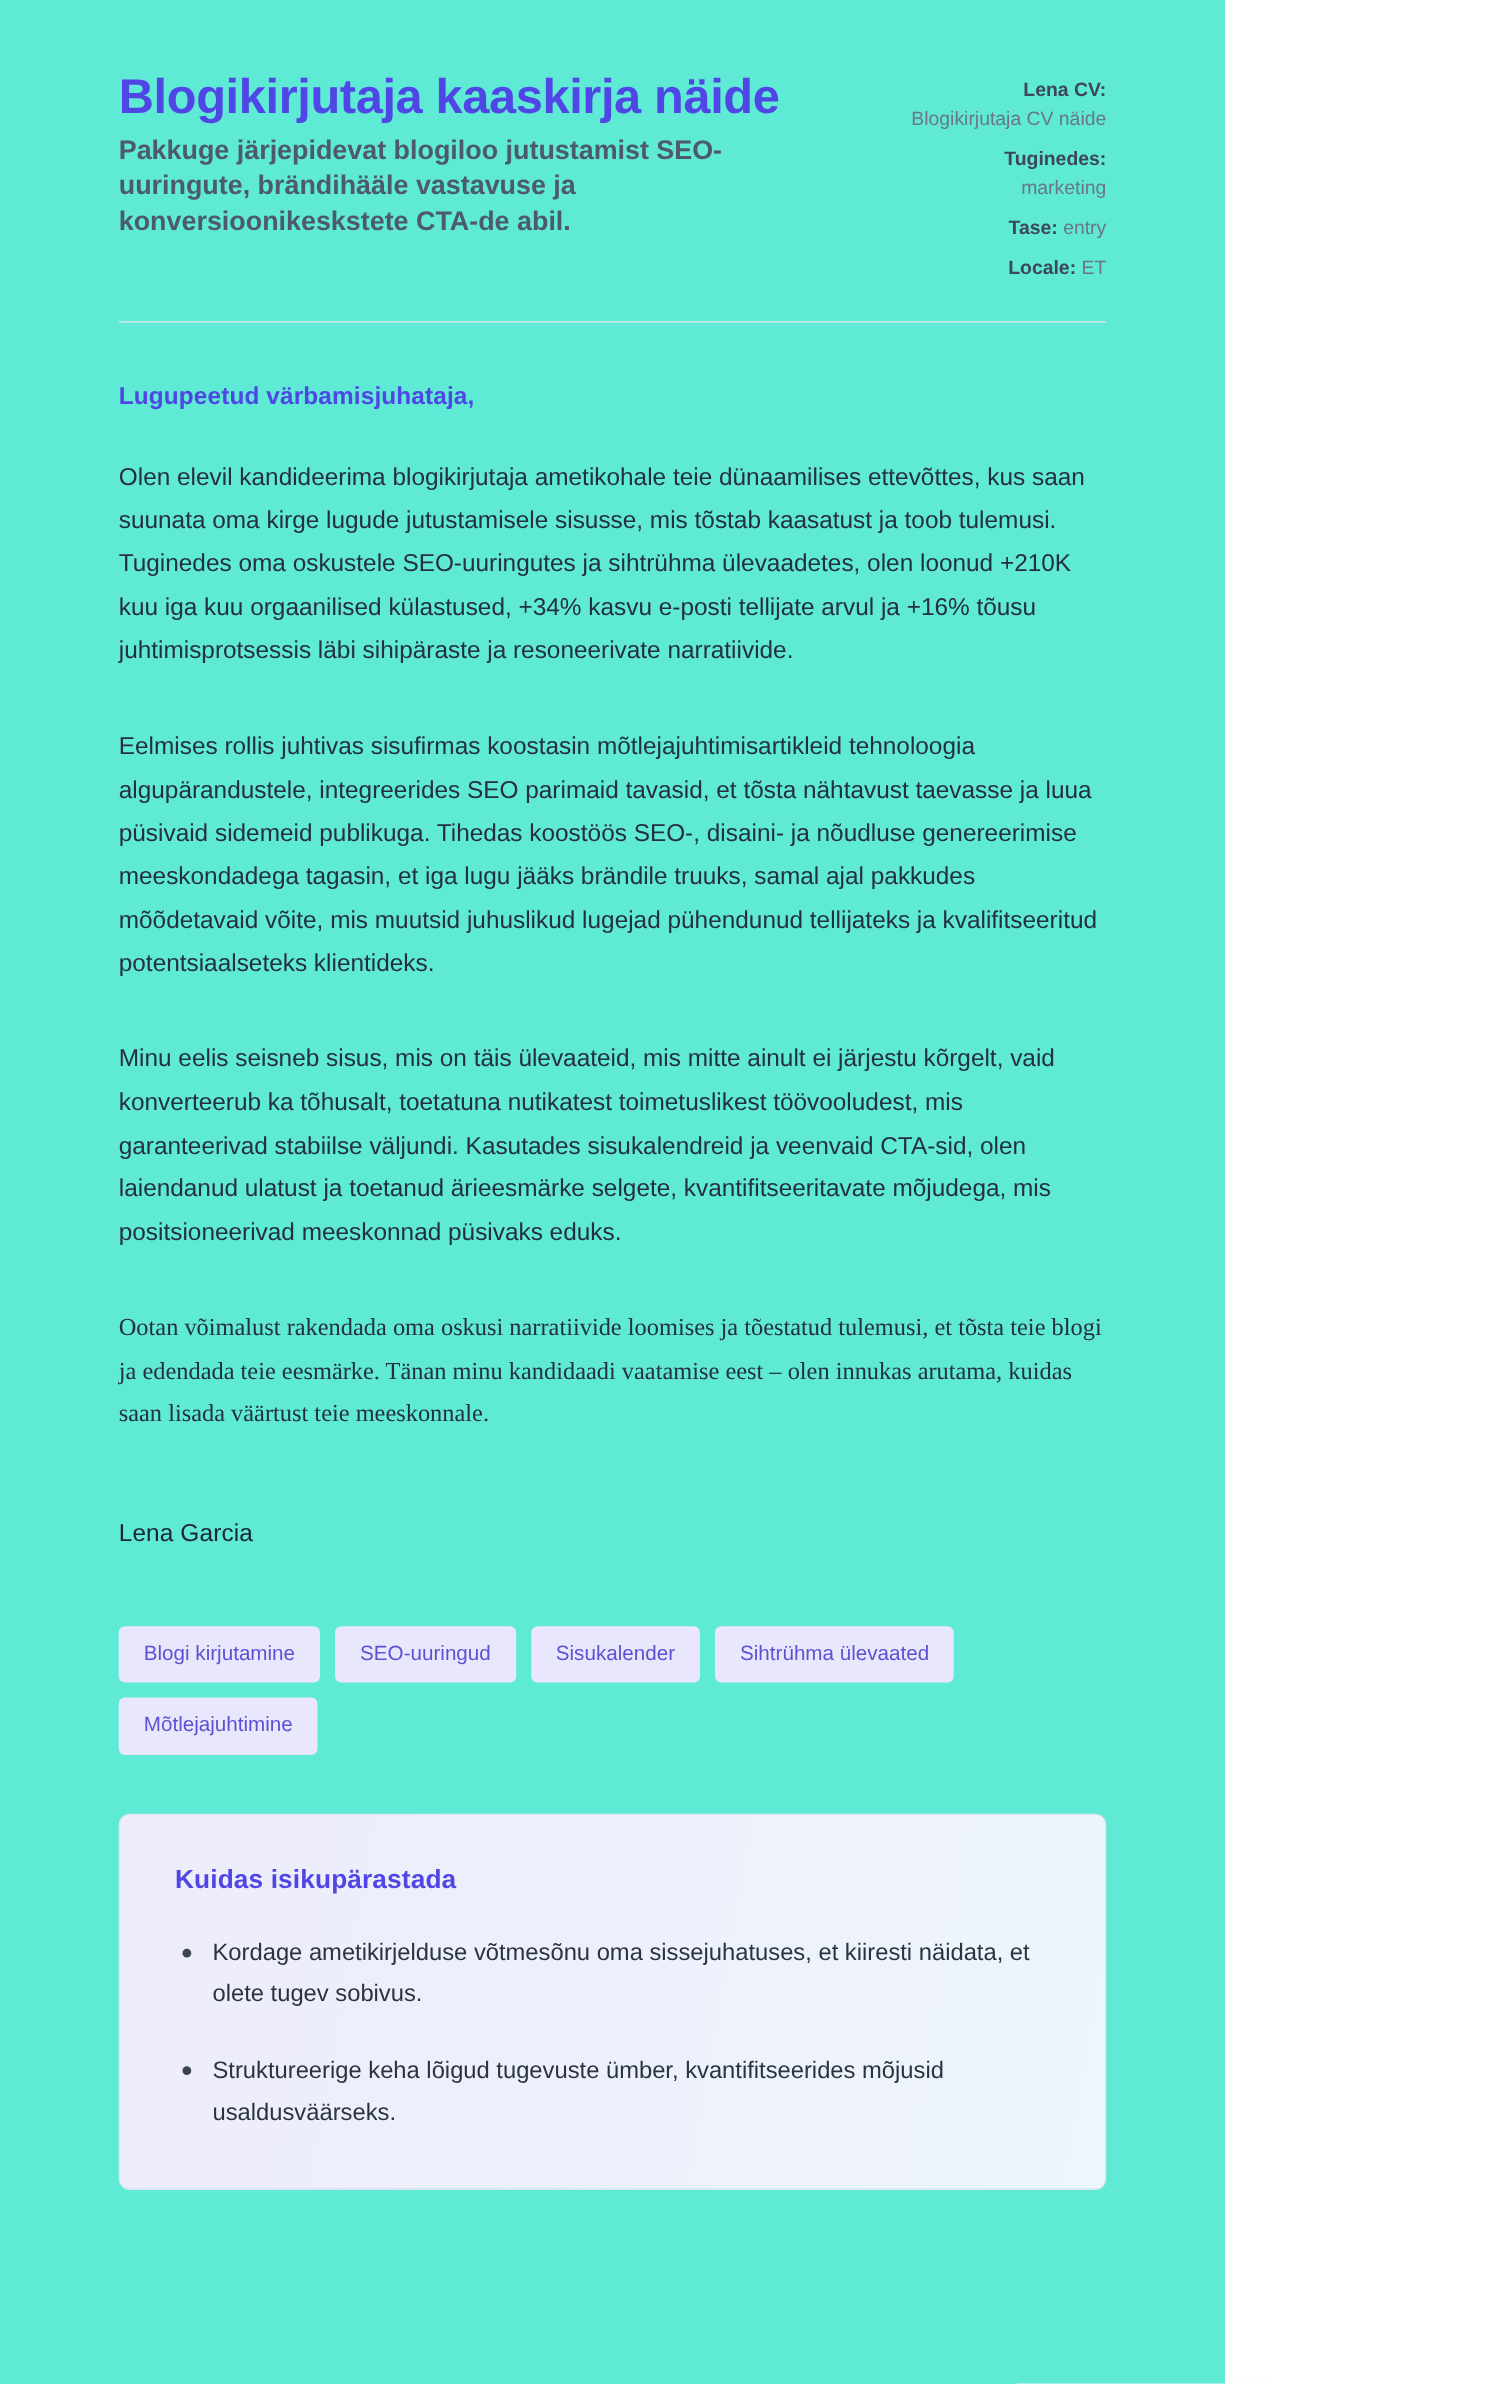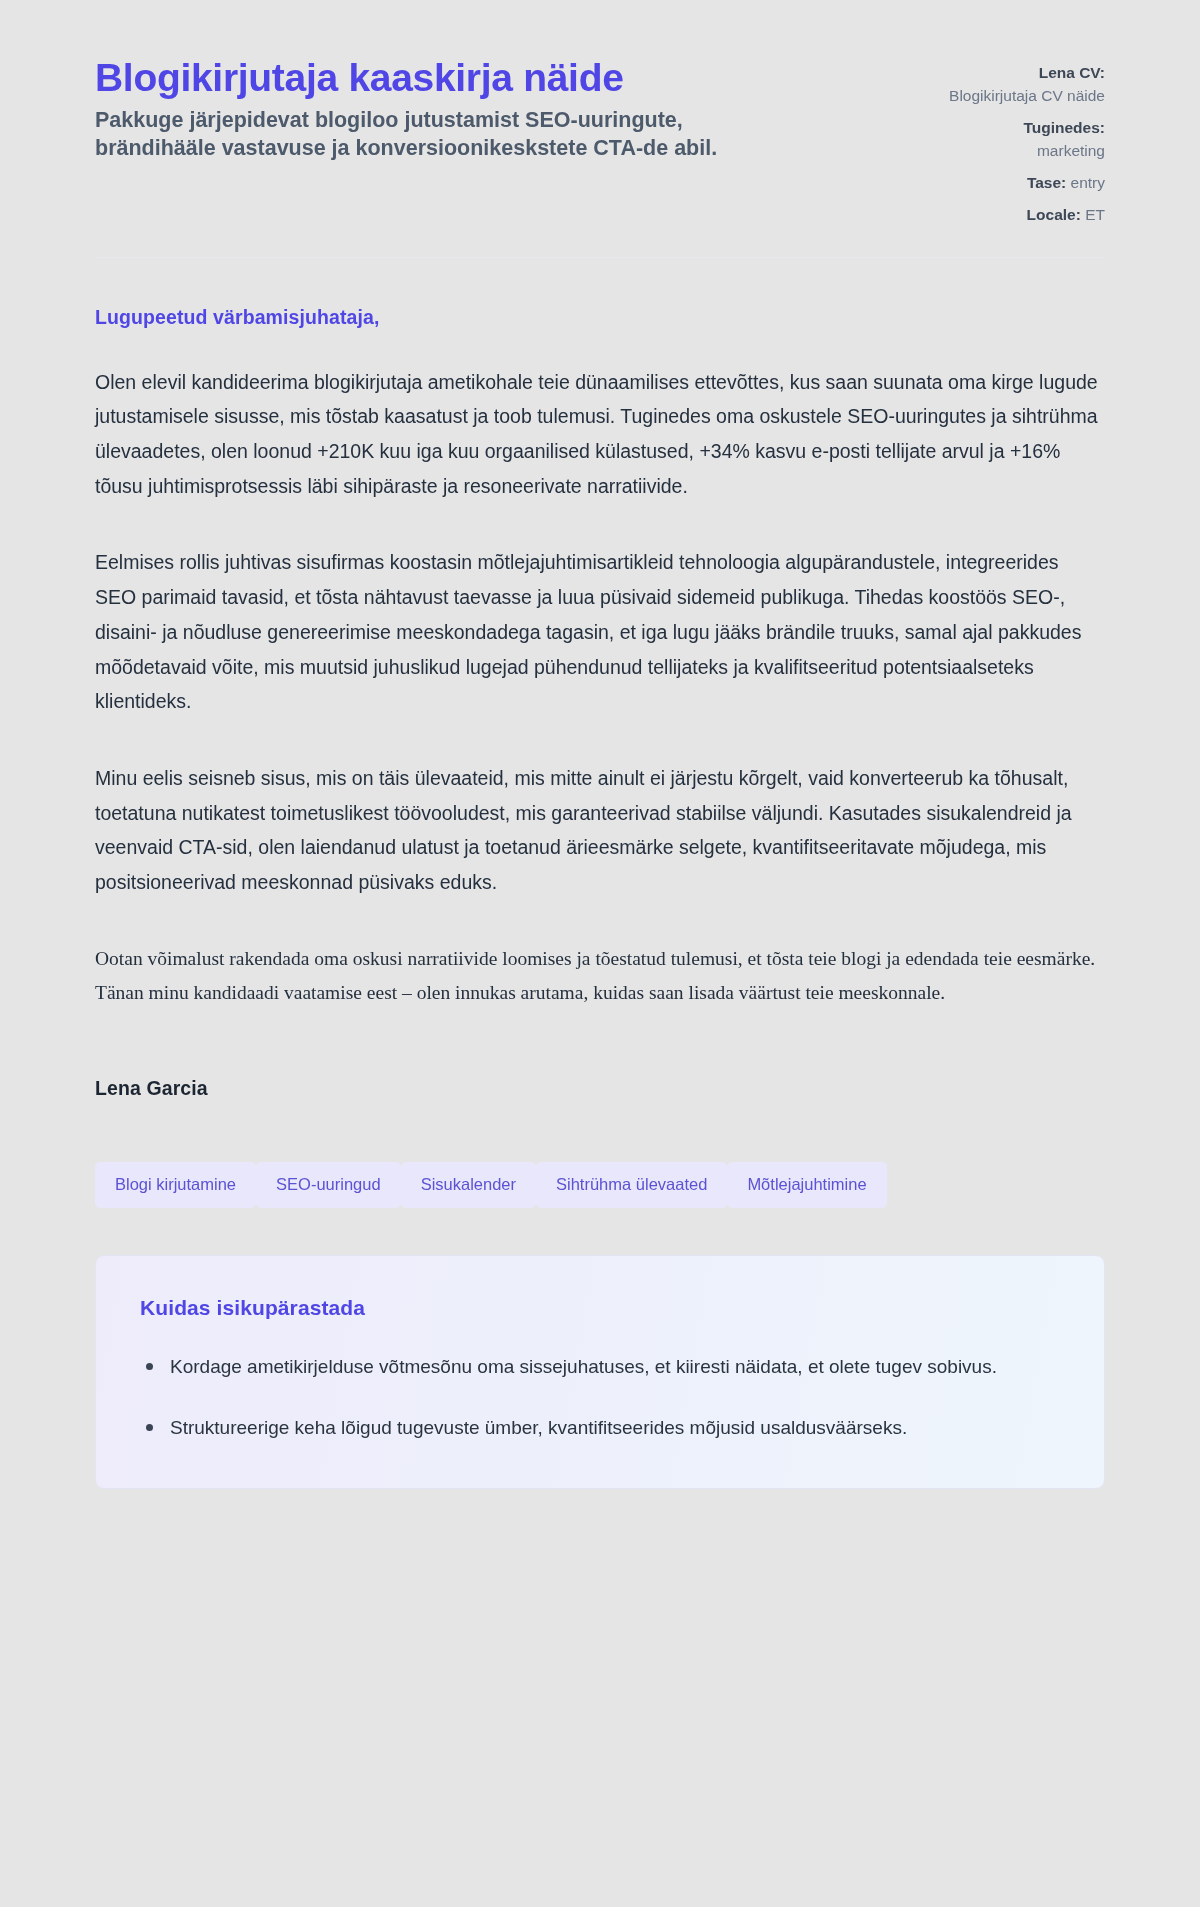--- a/index.html
+++ b/index.html
@@ -13,24 +13,24 @@
 
   body {
     width: 1200px;
     min-height: 1907px;
     font-family: "Liberation Sans", "DejaVu Sans", sans-serif;
     color: #1f2733;
     -webkit-font-smoothing: antialiased;
   }
 
   .page {
-    width: 1200px;
+    width: 980px;
     min-height: 1907px;
     padding: 56px 95px 70px 95px;
-    background: #e5e5e5;
+    background: #5eead4;
   }
 
   
   .doc-header {
     display: flex;
     align-items: flex-start;
     justify-content: space-between;
     gap: 40px;
     padding-bottom: 22px;
   }
@@ -109,35 +109,36 @@
   .body-para:last-of-type { margin-bottom: 16px; font-family: Liberation Serif, serif; }
 
   
   .signature {
     margin-top: 66px;
   }
 
   .sign-name {
     margin: 0;
     font-size: 19.5px;
-    font-weight: bold;
+    font-weight: normal;
     color: #1c2532;
     letter-spacing: 0.1px;
   }
 
   .sign-role {
     margin: 16px 0 0 0;
     font-size: 19px;
     color: #5a6573;
   }
 
   
   .chips {
     display: flex;
     flex-wrap: wrap;
+    gap: 12px;
     margin-top: 62px;
   }
 
   .chip {
     background: #e9e7fb;
     color: #5b52d4;
     font-size: 16.5px;
     line-height: 1;
     padding: 14px 20px 15px 20px;
     border-radius: 5px;

